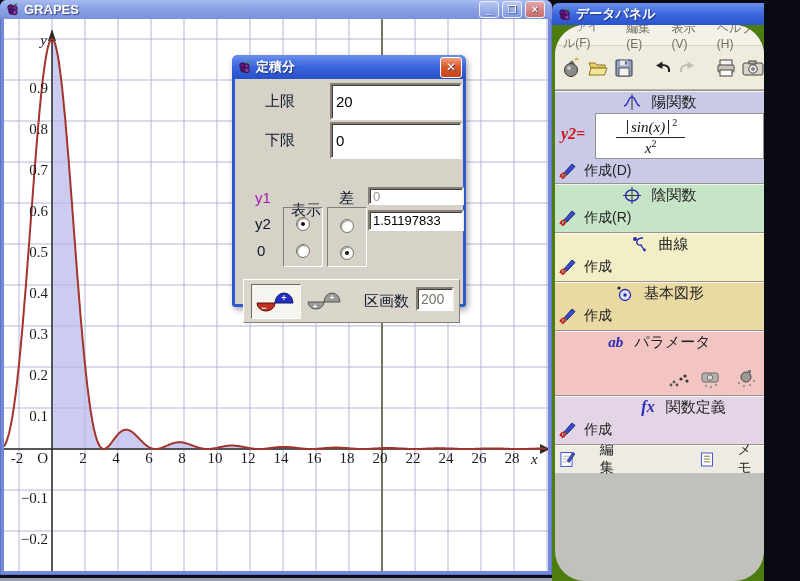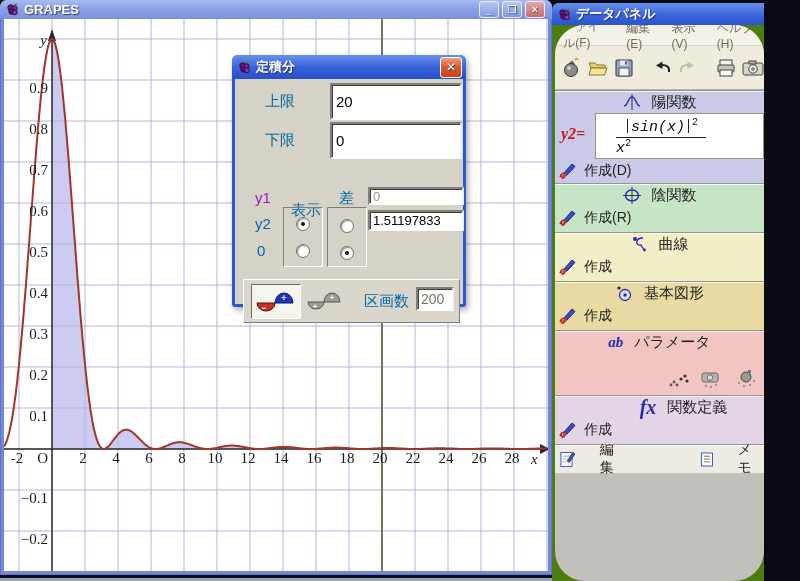--- a/index.html
+++ b/index.html
@@ -29,21 +29,21 @@
   
   #integral-dialog{left:232px;top:55px;width:234px;height:252px;background:#2f58cf;
       border-radius:6px 6px 3px 3px;box-shadow:2px 3px 6px rgba(0,0,0,.35);z-index:30;}
   #integral-dialog .titlebar{height:24px;border-radius:6px 6px 0 0;font-size:13px;
       background:linear-gradient(180deg,#6a90ee 0%,#3a64dc 50%,#2850c8 100%);}
   .dlg-close{margin-left:auto;margin-right:4px;width:20px;height:19px;border-radius:3px;
       border:1px solid #fff;display:flex;align-items:center;justify-content:center;
       color:#fff;font-weight:bold;font-size:12px;
       background:linear-gradient(180deg,#f0a080,#d85c30 45%,#c34518);}
   .dlg-body{position:absolute;left:3px;top:24px;right:3px;bottom:3px;background:#d6d2c8;}
-  .dlg-label{position:absolute;font-size:15px;color:#0369a1;}
+  .dlg-label{position:absolute;font-size:15px;color:#0f172a;}
   .sunken{box-sizing:border-box;background:#fff;border-top:2px solid #848078;
       border-left:2px solid #848078;border-bottom:2px solid #fff;border-right:2px solid #f4f2ee;
       box-shadow:inset 1px 1px 0 #404038;}
   .dlg-input{position:absolute;font-size:15px;color:#000;padding:2px 4px;outline:none;
       font-family:"Liberation Sans",sans-serif;}
   .dlg-input:disabled{color:#9a968c;background:#fff;}
   .radio-frame{position:absolute;border-top:1px solid #827e76;border-left:1px solid #827e76;
       border-bottom:1px solid #fff;border-right:1px solid #fff;}
   .radio{position:absolute;width:12px;height:12px;border-radius:50%;background:#fdfdfb;
       border:1px solid #767268;box-shadow:inset 1px 1px 1px #9a968e;}
@@ -73,22 +73,22 @@
   .section{position:relative;border-top:1px solid #98948c;box-shadow:inset 0 1px 0 rgba(255,255,255,.75);}
   .sec-head{display:flex;align-items:center;justify-content:center;gap:11px;height:22px;
       font-size:15px;color:#222;}
   .sec-create{display:flex;align-items:center;gap:6px;height:24px;padding-left:3px;
       font-size:14px;color:#222;}
   .formula-row{position:relative;height:46px;}
   .lhs{position:absolute;left:6px;top:12px;font-family:"Liberation Serif",serif;
       font-style:italic;font-weight:bold;color:#cc1a1a;font-size:16px;}
   .formula-box{position:absolute;left:40px;top:0px;right:0;height:46px;background:#fff;
       border:1px solid #94948c;box-sizing:border-box;}
-  .frac{display:inline-block;text-align:left;margin:3px 8px 0 20px;
-      font-family:Liberation Mono, monospace;font-style:italic;font-size:15px;color:#111;}
+  .frac{display:inline-block;text-align:center;margin:3px 8px 0 20px;
+      font-family:Liberation Serif, serif;font-style:italic;font-size:15px;color:#111;}
   .frac .num{border-bottom:1px solid #222;padding:0 8px 1px;}
   .frac sup{font-size:10px;font-style:normal;}
   .abs-bar{display:inline-block;width:1px;height:14px;background:#222;margin:0 3px;
       vertical-align:-2px;}
   .den{padding-top:0px;}
   .editmemo{display:flex;align-items:center;gap:24px;height:28px;background:#edebe2;
       padding-left:5px;font-size:14px;color:#222;border-top:1px solid #98948c;
       box-shadow:inset 0 1px 0 rgba(255,255,255,.8);}
   .memo-gap{width:28px;}
   .icon-letters{font-family:"Liberation Serif",serif;font-style:italic;font-weight:bold;
@@ -430,21 +430,21 @@
             <circle cx="5" cy="14" r="1.2" fill="#999"></circle>
               <circle cx="10" cy="17" r="1.2" fill="#999"></circle>
             <circle cx="16" cy="16" r="1.2" fill="#999"></circle>
               <circle cx="20" cy="12" r="1.2" fill="#999"></circle>
           </svg>
         </div>
       </div>
 
       <div class="section" style="height:48px;background:#e4d5e6;">
         <div class="sec-head">
-          <span class="icon-letters" style="font-size:20px;margin-left:48px;">fx</span>
+          <span class="icon-letters" style="font-size:16px;margin-left:48px;">fx</span>
           <span>関数定義</span>
         </div>
         <div class="sec-create">
           <svg width="20" height="17" viewBox="0 0 20 17">
             <path d="M6 10 L14 1 L17 3.5 L9 12 Z" fill="#3a4ac8" stroke="#1a2a80"></path>
             <path d="M6 10 L9 12 L5.5 13.5 Z" fill="#e8e0c8" stroke="#555"></path>
             <path d="M2 14 c1.5 -5 6 -5 5 -1 c-0.8 3 -4.5 2.5 -3.5 -1.2 l1 4.4" stroke="#c42018" stroke-width="1.3" fill="none"></path>
           </svg>
           <span>作成</span>
         </div>

